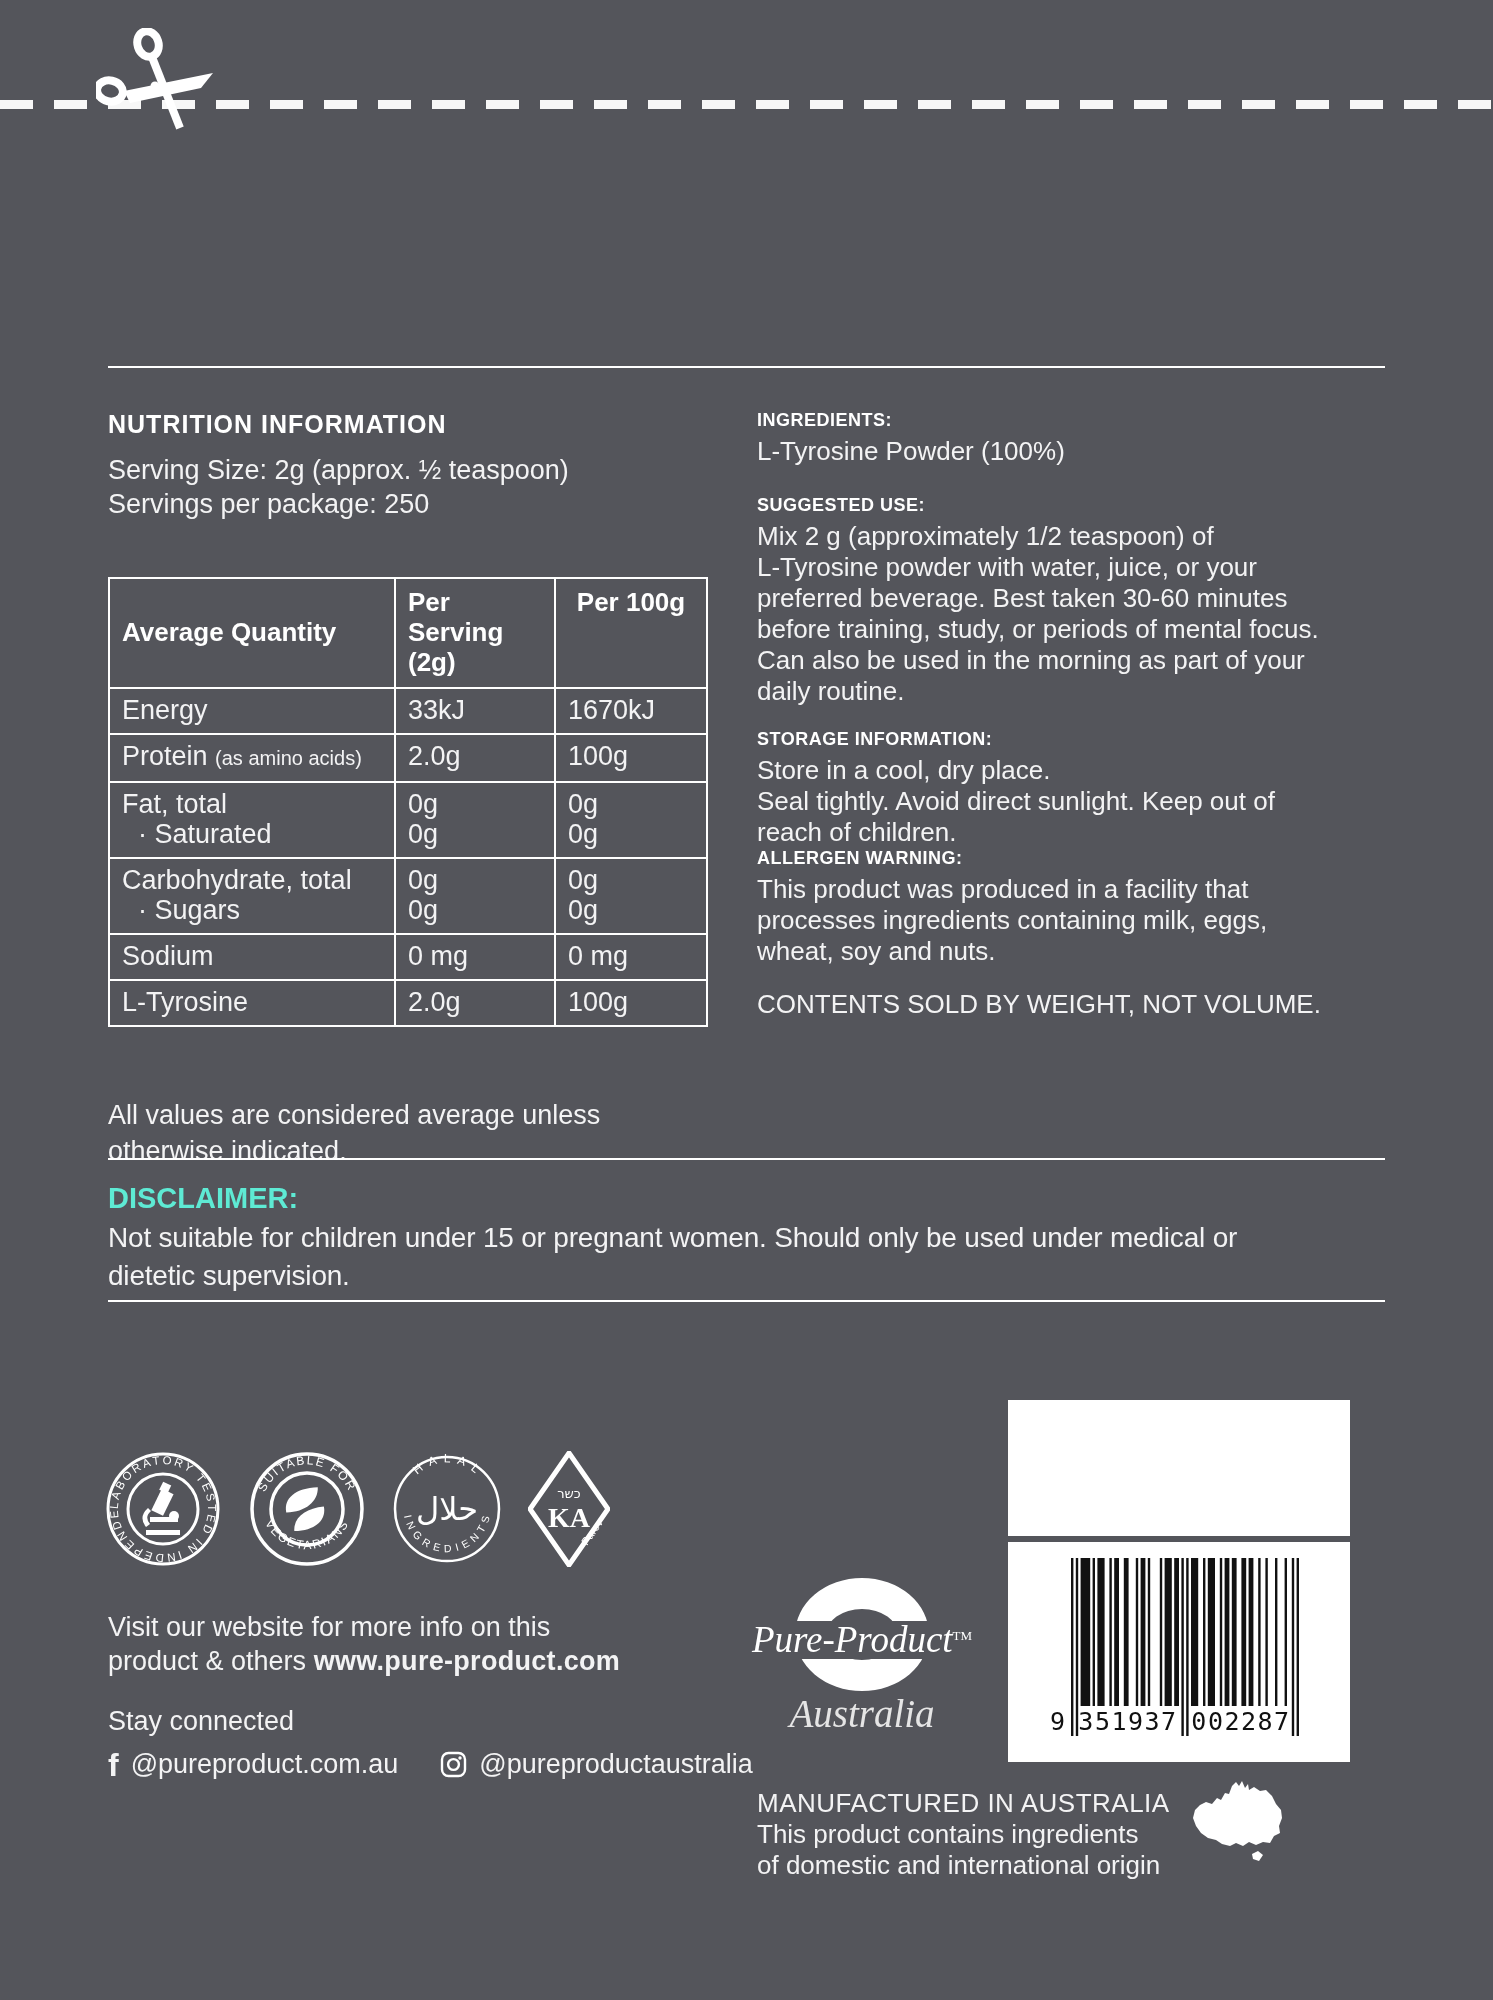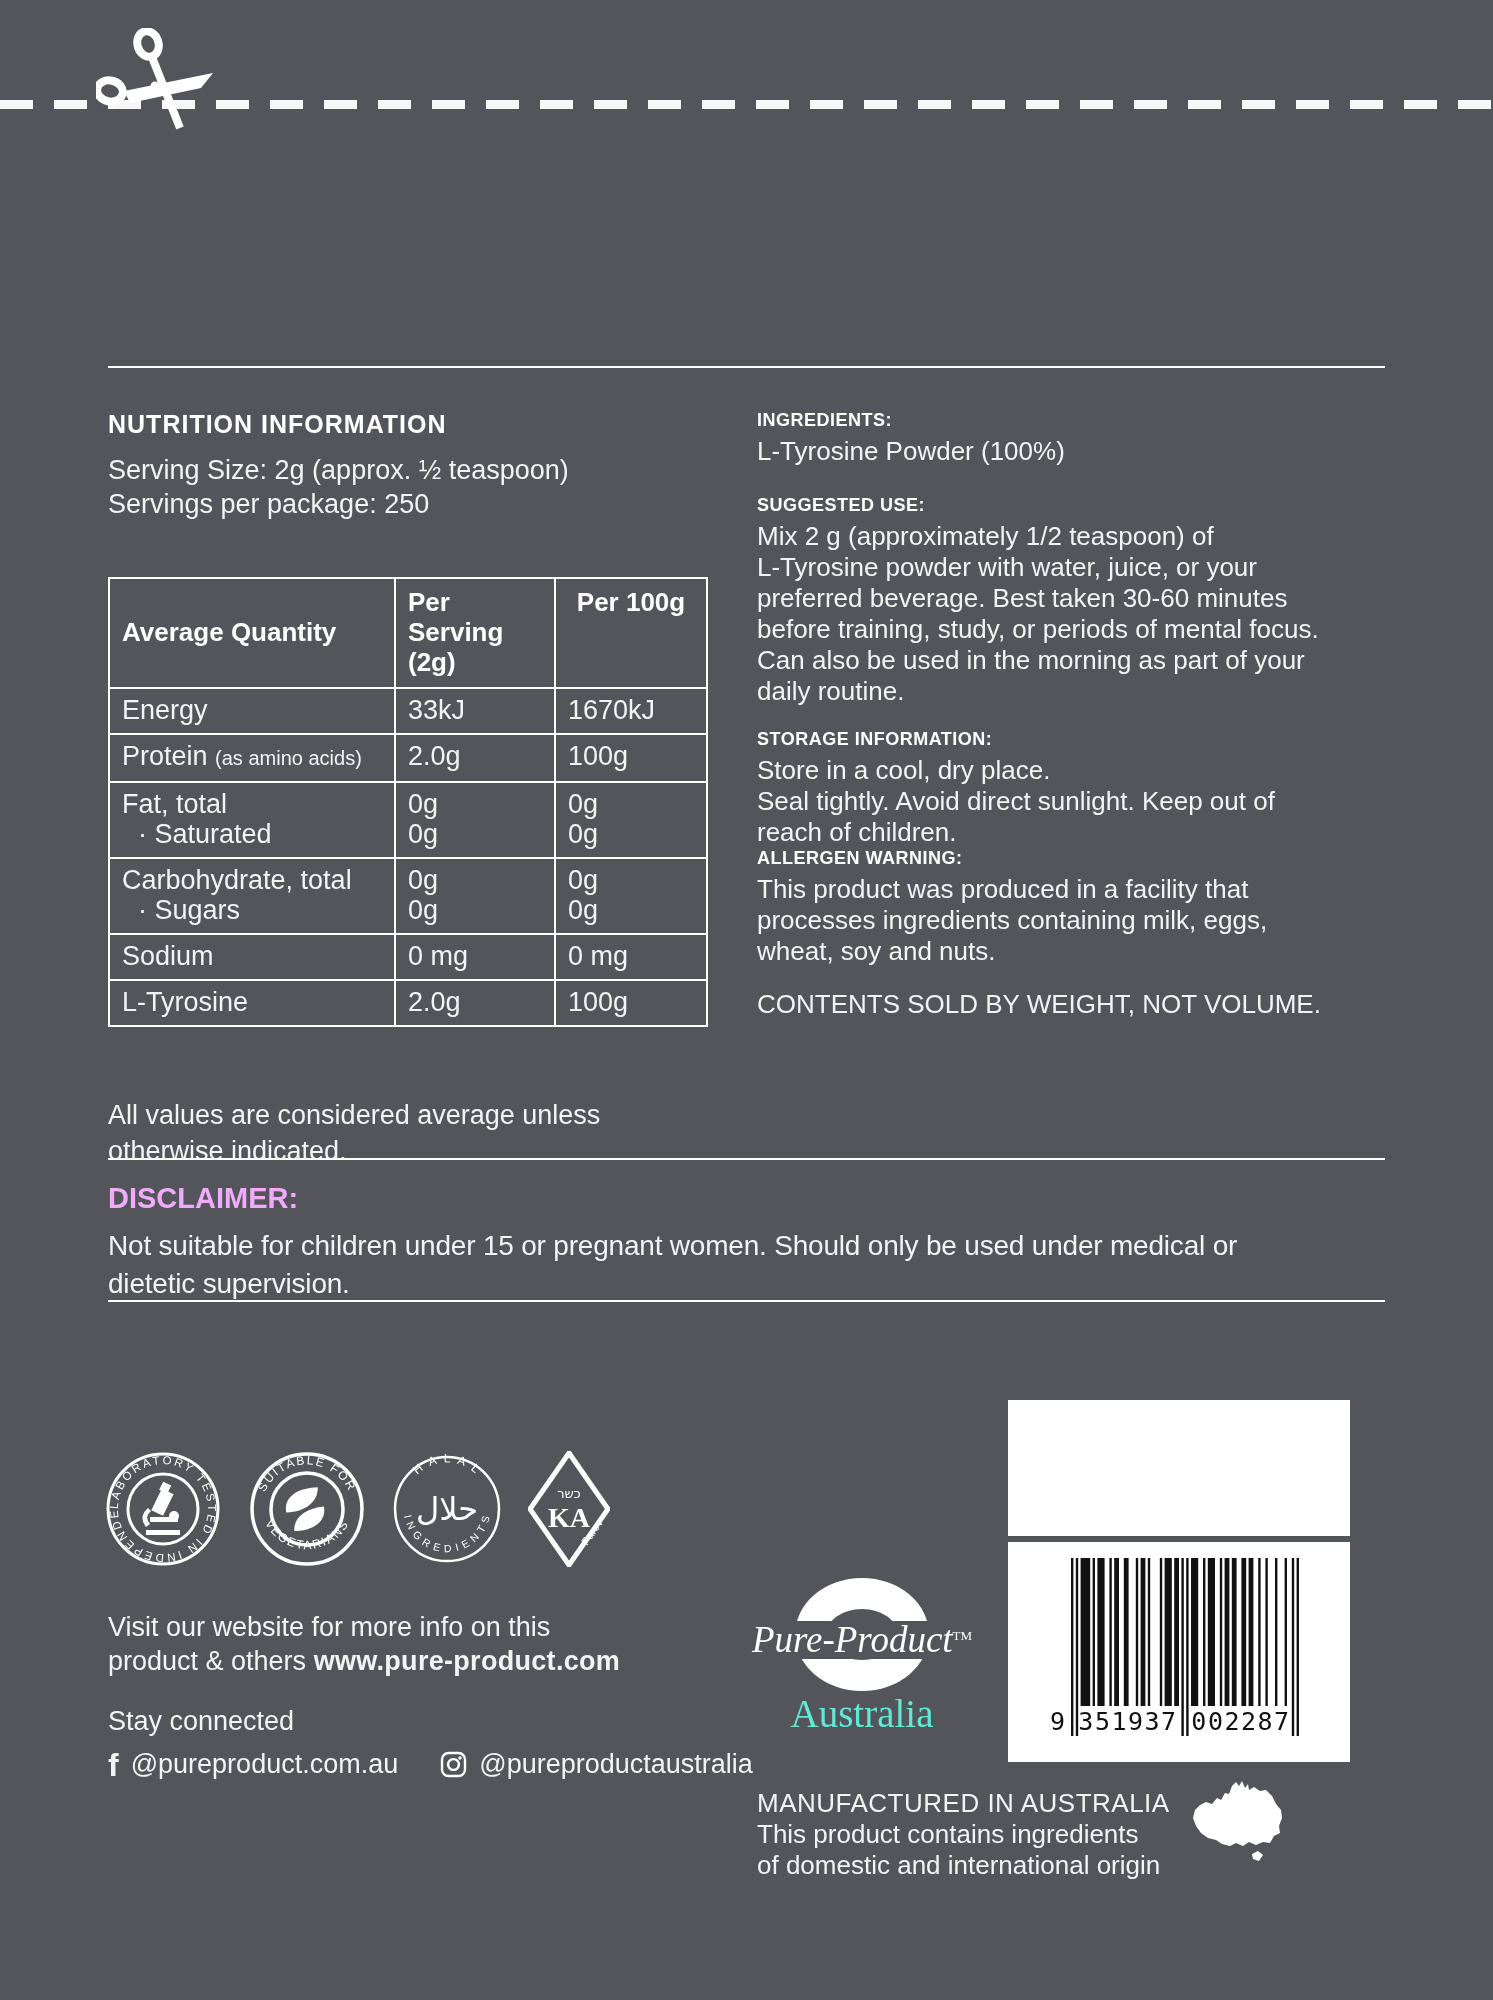--- a/index.html
+++ b/index.html
@@ -27,42 +27,42 @@
   .subline{padding-left:16px;}
   .footnote{margin-top:70px;font-size:27px;line-height:36px;white-space:pre-line;}
   
   .sec-h{font-size:18px;font-weight:700;letter-spacing:.5px;margin:0 0 5px;color:#fff;}
   .sec-p{font-size:26px;line-height:31px;margin:0;white-space:pre-line;}
   .sec{margin:0 0 26px;}
   .weight-note{font-size:26px;margin-top:22px;}
   
   .disclaimer{position:absolute;left:108px;top:1158px;width:1277px;height:144px;box-sizing:border-box;
     border-top:2px solid #fff;border-bottom:2px solid #fff;padding-top:22px;}
-  .disc-h{font-size:29px;font-weight:700;margin:0 0 12px;color:#f0abfc;}
+  .disc-h{font-size:29px;font-weight:700;margin:0 0 4px;color:#5eead4;}
   .disc-p{font-size:28px;line-height:38px;margin:0;white-space:pre-line;letter-spacing:-.2px;}
   
   .badges{position:absolute;left:104px;top:1450px;display:flex;align-items:center;gap:26px;}
   .badge-text{font-family:"Liberation Sans",sans-serif;fill:#fff;}
   
   .website{position:absolute;left:108px;top:1610px;font-size:27px;line-height:34px;}
   .website b{font-weight:700;letter-spacing:.3px;}
   .social{position:absolute;left:108px;top:1706px;font-size:27px;}
   .social-row{display:flex;align-items:center;gap:12px;margin-top:12px;}
   .fb-f{font-weight:700;font-size:32px;line-height:26px;}
   .ig-gap{margin-left:30px;}
   .mfr{position:absolute;left:108px;top:1816px;font-size:27px;line-height:34px;}
   
   .logo{position:absolute;left:742px;top:1566px;width:240px;text-align:center;}
   .logo-o{width:134px;height:113px;border:31px solid #fff;border-radius:50%;margin:12px auto 0;box-sizing:border-box;}
   .logo-band{position:absolute;top:55px;left:-16px;width:272px;height:38px;background:#54555B;
     display:flex;justify-content:center;align-items:center;}
   .logo-name{font-family:"Liberation Serif",serif;font-style:italic;font-size:37px;line-height:38px;
     white-space:nowrap;color:#fff;}
   .logo-tm{font-size:13px;vertical-align:top;position:relative;top:-4px;font-style:normal;}
-  .logo-region{font-family:"Liberation Serif",serif;font-size:39px;margin-top:0;color:#5eead4;}
+  .logo-region{font-family:"Liberation Serif",serif;font-style:italic;font-size:39px;margin-top:0;color:#e5e5e5;}
   
   .box-empty{position:absolute;left:1008px;top:1400px;width:342px;height:136px;background:#fff;}
   .box-barcode{position:absolute;left:1008px;top:1542px;width:342px;height:220px;background:#fff;
     display:flex;justify-content:center;}
   .barcode-svg{margin-top:16px;}
   .bc-digit{font-family:"DejaVu Sans Mono",monospace;font-size:25px;fill:#111;}
   
   .origin{position:absolute;left:757px;top:1788px;font-size:26px;line-height:31px;}
   .origin-l1{letter-spacing:.5px;}
   .aus-map{position:absolute;left:1186px;top:1776px;}

